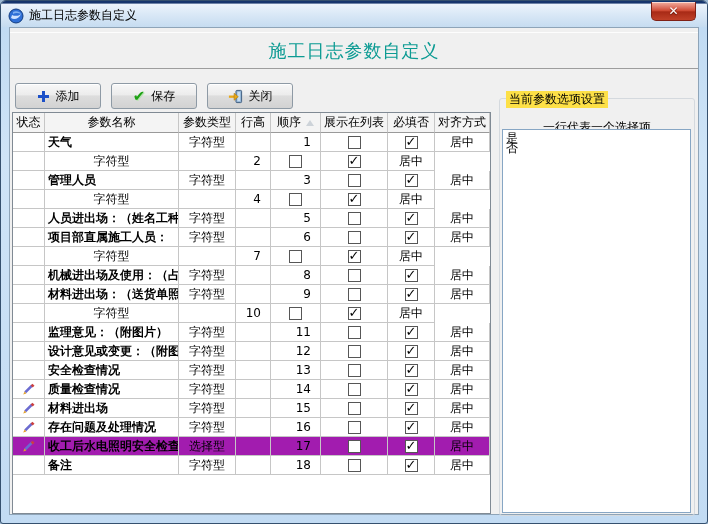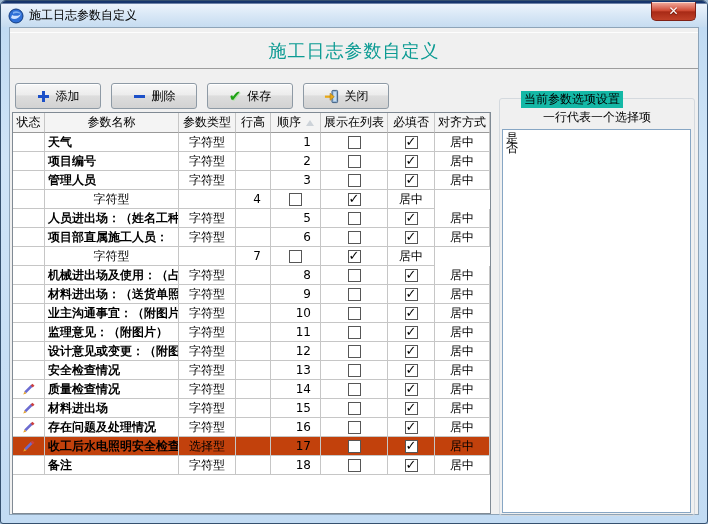--- a/index.html
+++ b/index.html
@@ -80,41 +80,41 @@
   .g-cell {
     border-right:1px solid #c6c6c6; border-bottom:1px solid #c6c6c6;
     overflow:hidden; white-space:nowrap;
     display:flex; align-items:center; justify-content:center;
     font-size:12px; line-height:17px;
     background:transparent;
   }
   .hdr .g-cell { background:#f4f4f4; border-bottom:1px solid #9a9a9a; }
   .g-cell.name { justify-content:flex-start; padding-left:3px;font-weight:bold; }
   .g-cell.order { justify-content:flex-end; padding-right:9px; }
-  .g-row.sel .g-cell { background:#c2410c; }
+  .g-row.sel .g-cell { background:#a21caf; }
   .sort-asc {
     width:0; height:0; margin-left:5px;
     border-left:4px solid transparent; border-right:4px solid transparent;
     border-bottom:6px solid #cdd3d9;
   }
   .cb {
     width:13px; height:13px; background:#fff; border:1px solid #565656;
     position:relative; cursor:pointer;
   }
   .cb .mk { position:absolute; left:0px; top:-4px; font-size:13px; font-weight:bold; color:#000; }
   .pencil { width:14px; height:14px; }
   
   .group {
     position:absolute; left:489px; top:70px; width:196px; height:418px;
     border:1px solid #d4d9de; border-radius:3px;
   }
   .group-label {
-    position:absolute; left:21px; top:-8px; background:#14b8a6; padding:0 3px; font-size:12px;
-  }
-  .group-hint { position:absolute; left:0; right:0; top:10px; text-align:center; font-size:12px; }
+    position:absolute; left:6px; top:-8px; background:#fde047; padding:0 3px; font-size:12px;
+  }
+  .group-hint { position:absolute; left:0; right:0; top:20px; text-align:center; font-size:12px; }
   .options-area {
     position:absolute; left:2px; right:3px; top:30px; bottom:2px;
     background:#fff; border:1px solid #87a6c4;
     cursor:text;
   }
   .options-text { white-space:pre-line; font-size:12px; line-height:10px; padding:3px 0 0 3px; }
 </style>
 </head>
 <body>
 
@@ -135,24 +135,20 @@
   <div class="content">
 
     <div class="heading-panel">
       <span class="t" style="color: rgb(12, 155, 147);">施工日志参数自定义</span>
     </div>
 
     <div class="toolbar">
       <div class="tbtn">
         <span class="ic-plus"></span>
         <span>添加</span>
-      </div>
-      <div class="tbtn">
-        <span class="ic-minus"></span>
-        <span>删除</span>
       </div>
       <div class="tbtn">
         <span class="ic-check">✔</span>
         <span>保存</span>
       </div>
       <div class="tbtn">
         <svg width="15" height="15" viewBox="0 0 16 16">
           <rect x="8.5" y="1.5" width="6" height="13" rx="1" fill="#8fb2d4" stroke="#3c5a7c"></rect>
           <rect x="10" y="3" width="3" height="10" fill="#c6dcf0"></rect>
           <rect x="1" y="7" width="6" height="2.4" fill="#e8a818"></rect>
@@ -201,21 +197,20 @@
           </div>
           <div class="g-cell required">
             <div class="cb">
               <span class="mk">✓</span>
             </div>
           </div>
           <div class="g-cell align">居中</div>
         </div>
         <div class="g-row">
           <div class="g-cell status"></div>
-          <div class="g-cell name">项目编号</div>
           <div class="g-cell type">字符型</div>
           <div class="g-cell rowheight"></div>
           <div class="g-cell order">2</div>
           <div class="g-cell show">
             <div class="cb"></div>
           </div>
           <div class="g-cell required">
             <div class="cb">
               <span class="mk">✓</span>
             </div>
@@ -327,21 +322,20 @@
           </div>
           <div class="g-cell required">
             <div class="cb">
               <span class="mk">✓</span>
             </div>
           </div>
           <div class="g-cell align">居中</div>
         </div>
         <div class="g-row">
           <div class="g-cell status"></div>
-          <div class="g-cell name">业主沟通事宜：（附图片</div>
           <div class="g-cell type">字符型</div>
           <div class="g-cell rowheight"></div>
           <div class="g-cell order">10</div>
           <div class="g-cell show">
             <div class="cb"></div>
           </div>
           <div class="g-cell required">
             <div class="cb">
               <span class="mk">✓</span>
             </div>

